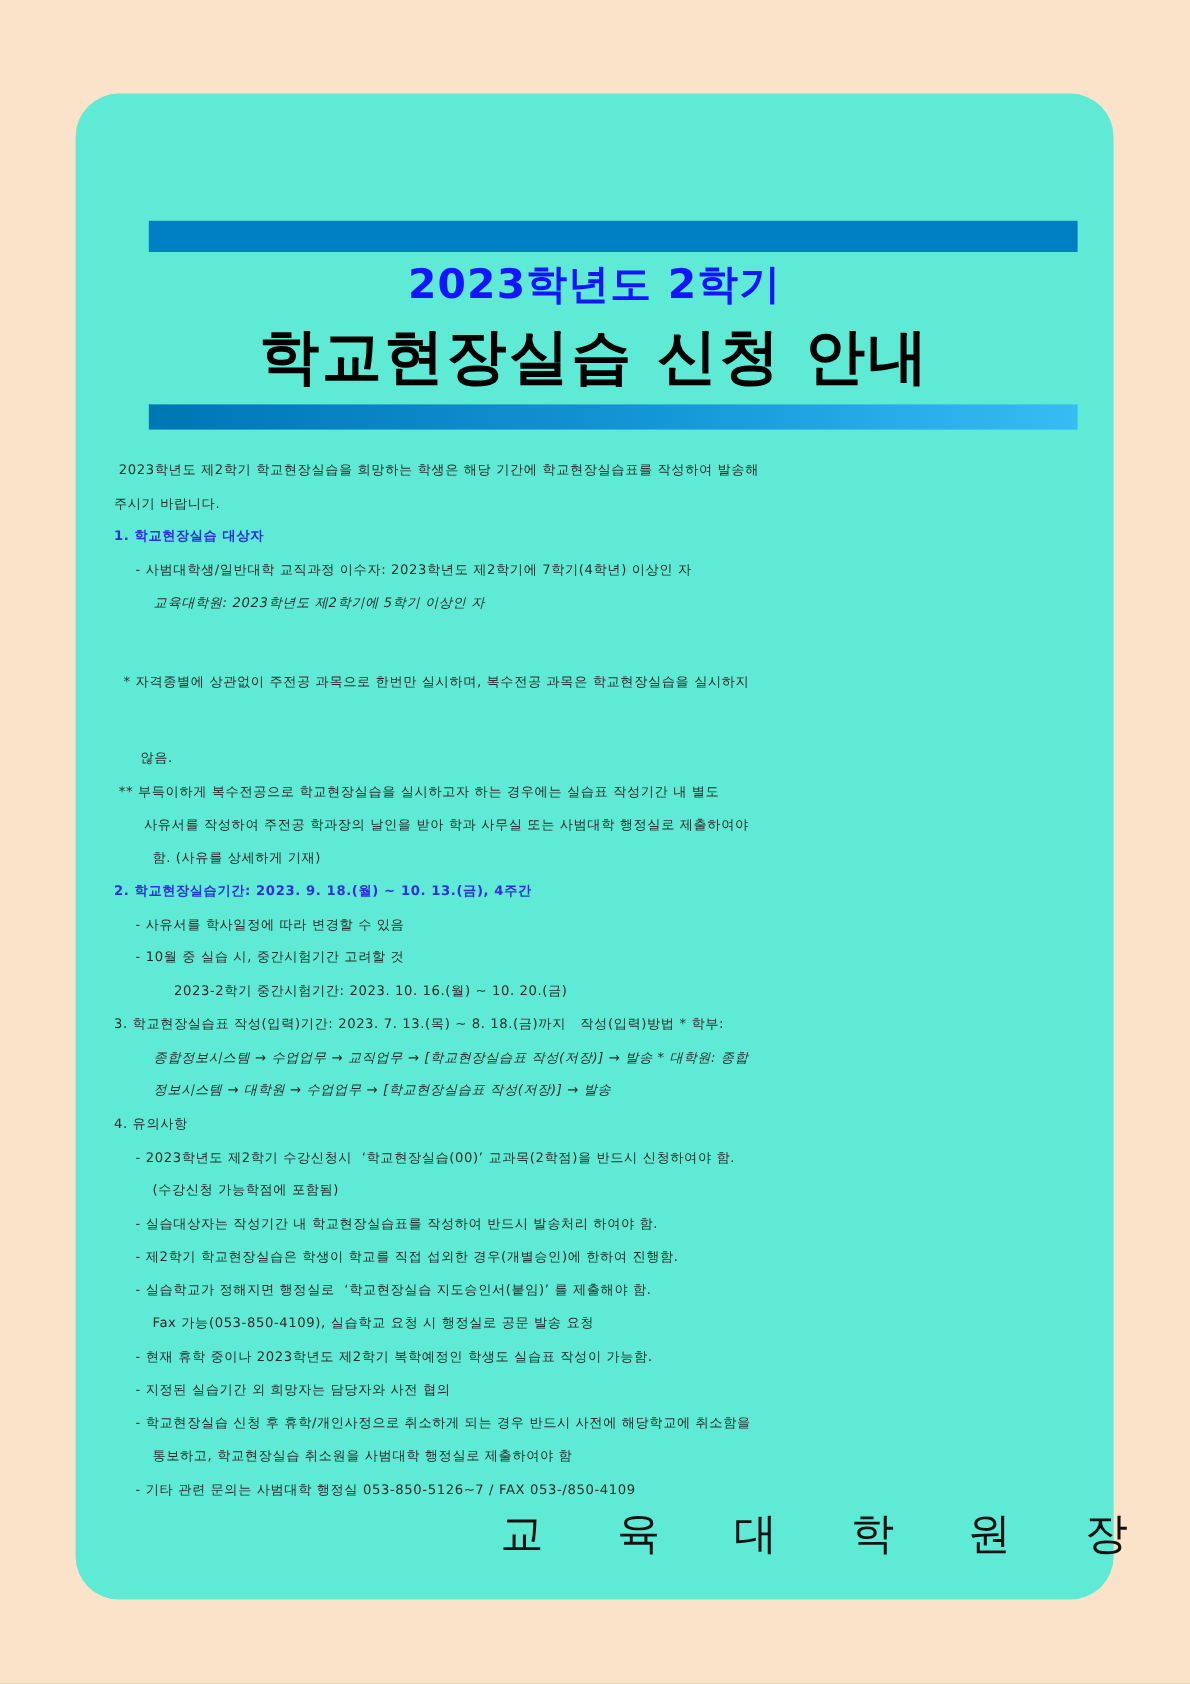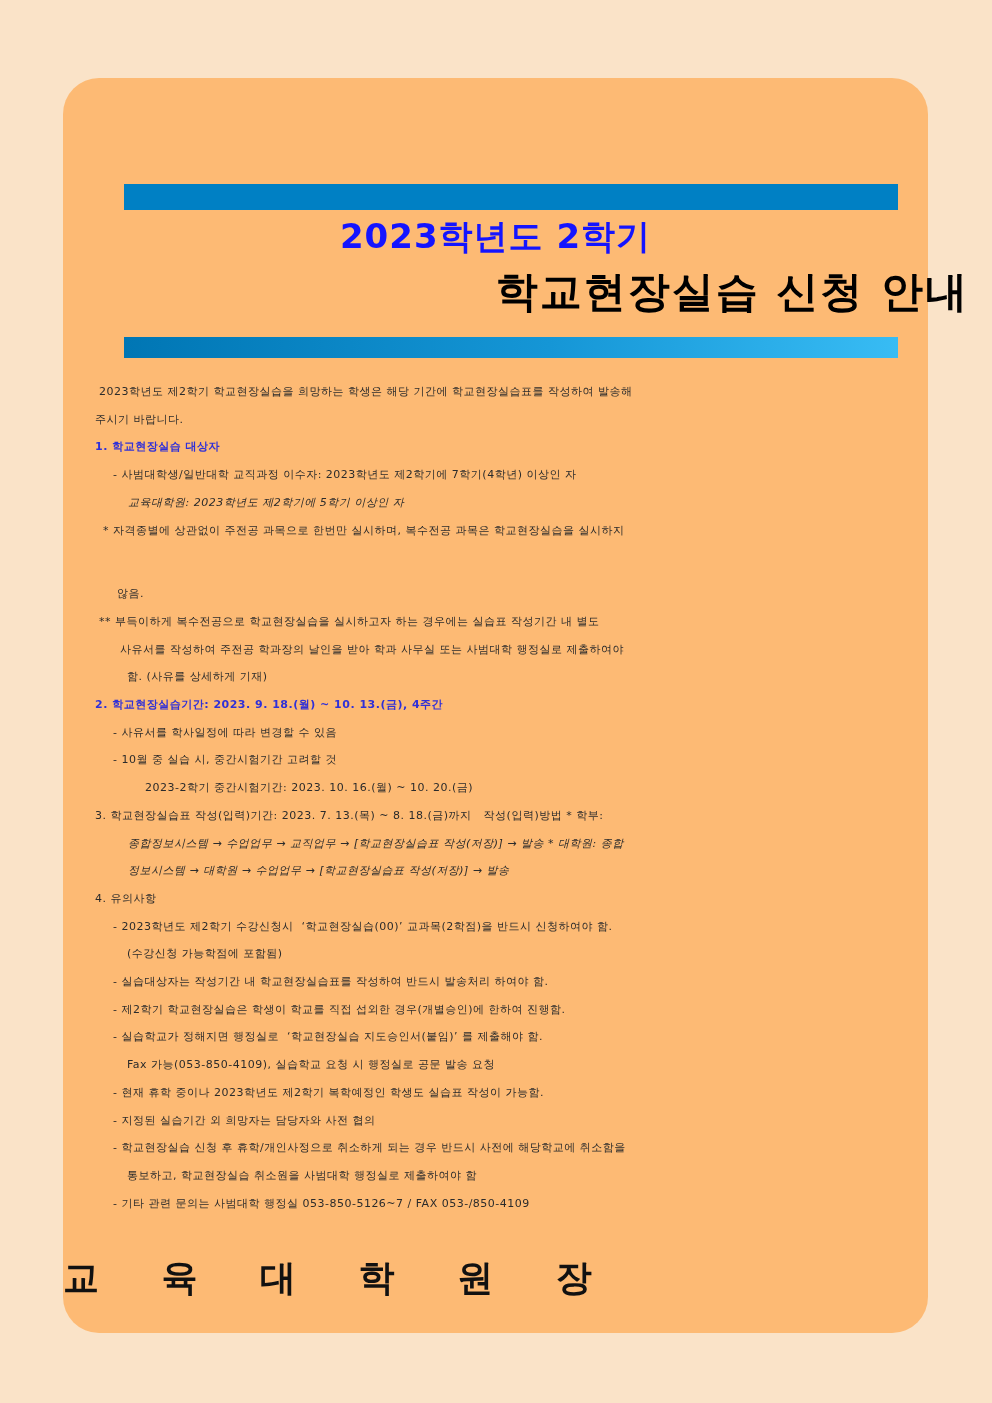--- a/index.html
+++ b/index.html
@@ -13,21 +13,21 @@
     font-family: "DejaVu Sans", "Liberation Sans", sans-serif;
     position: relative;
     overflow: hidden;
   }
   .card {
     position: absolute;
     left: 63px;
     top: 78px;
     width: 865px;
     height: 1255px;
-    background: #fdba74;
+    background: #5eead4;
     border-radius: 36px;
   }
   .top-bar {
     position: absolute;
     left: 61px;
     top: 106px;
     width: 774px;
     height: 26px;
     background: #0080C4;
   }
@@ -40,26 +40,25 @@
     font-size: 34px;
     font-weight: bold;
     color: #1414FF;
     letter-spacing: 1px;
   }
   .title2 {
     position: absolute;
     top: 186px;
     left: 0;
     width: 100%;
-    text-align: right;
-    font-size: 42px;
+    text-align: center;
+    font-size: 50px;
     font-weight: bold;
     color: #000000;
     letter-spacing: 2px;
-    padding-left: 41px;
   }
   .gradient-bar {
     position: absolute;
     left: 61px;
     top: 259px;
     width: 774px;
     height: 21px;
     background: linear-gradient(90deg, #0076B4 0%, #1596D6 55%, #38BCF4 100%);
   }
   .body-text {
@@ -71,21 +70,21 @@
     line-height: 27.7px;
     color: #2B2B2B;
     letter-spacing: 0.5px;
   }
   .line {
     white-space: pre;
     overflow: hidden;
   }
   .pad-dash  { padding-left: 18px; }
   .pad-c1    { padding-left: 33px; font-style: italic; }
-  .pad-star  { padding-left: 8px;  }
+  .pad-star  { padding-left: 8px; margin-top: 38px;  }
   .pad-c2    { padding-left: 22px; margin-top: 36px; }
   .pad-star2 { padding-left: 4px;  }
   .pad-c2b   { padding-left: 25px; }
   .pad-c3    { padding-left: 32px; }
   .pad-c4    { padding-left: 50px; }
   .blue {
     color: #3030D8;
     font-weight: bold;
   }
   .date {
@@ -94,28 +93,27 @@
     left: 0;
     width: 100%;
     text-align: center;
     font-size: 30px;
     color: #111111;
     letter-spacing: 2px;
   }
   .signature {
     position: absolute;
     top: 1176px;
-    left: 0;
+    left: 16px;
     width: 100%;
-    text-align: left;
+    text-align: right;
     font-size: 36px;
     color: #111111;
     word-spacing: 42px;
     letter-spacing: 4px;
-    font-weight: bold;
   }
 </style>
 </head>
 <body>
 
 <div class="card">
 
   <div class="top-bar"></div>
 
   <div class="title1">2023학년도 2학기</div>

